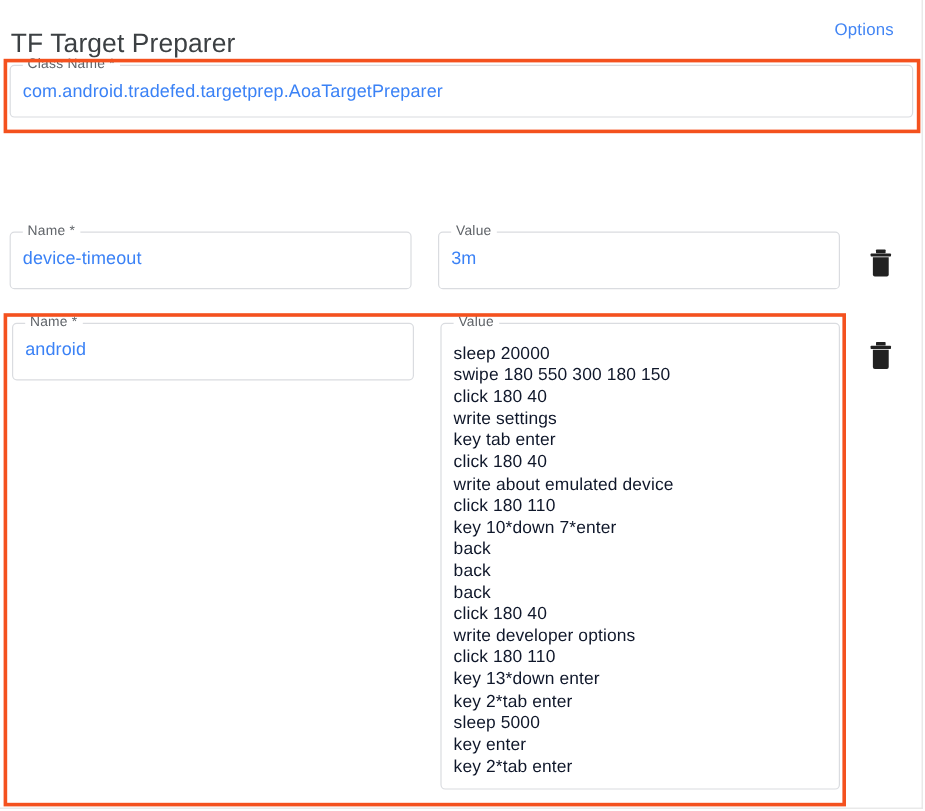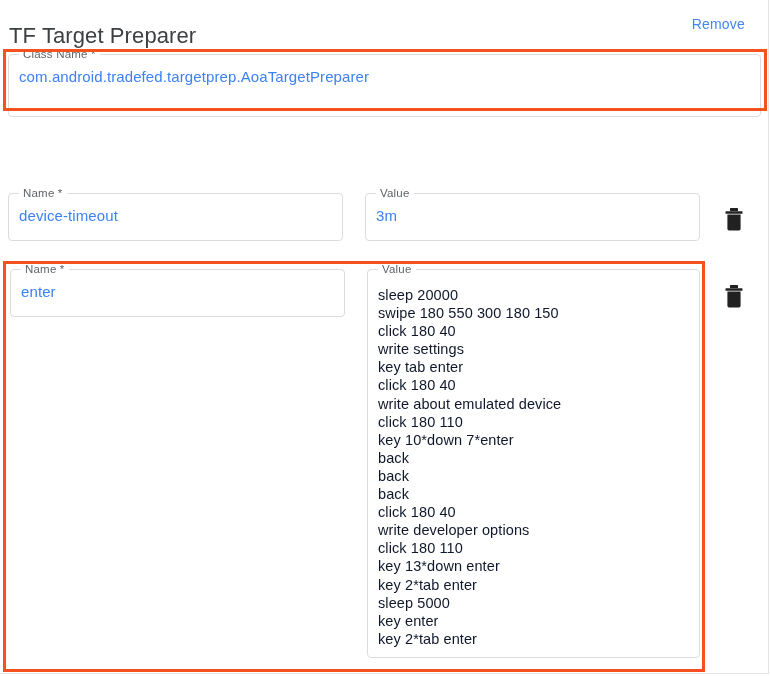--- a/index.html
+++ b/index.html
@@ -98,21 +98,21 @@
     letter-spacing: .1px;
     line-height: 18.1px;
     white-space: pre;
   }
 
   
   #class-name-field {
     left: 8px;
     top: 54px;
     width: 753px;
-    height: 63px;
+    height: 44px;
   }
 
   
   .section-title {
     position: absolute;
     left: 9px;
     top: 148px;
     font-size: 17px;
     font-weight: 400;
     letter-spacing: .1px;
@@ -152,21 +152,21 @@
   #annot-class { left: 3px; top: 49px; width: 764px; height: 62px; }
   #annot-opt1  { left: 3px; top: 261px; width: 702px; height: 411px; }
 </style>
 </head>
 <body>
 
 <div class="card">
 
   <div class="header">
     <div class="page-title">TF Target Preparer</div>
-    <div class="remove-link">Remove</div>
+    <div class="remove-link">Options</div>
   </div>
 
   <div class="field" id="class-name-field">
     <span class="legend">Class Name *</span>
     <span class="value-text">com.android.tradefed.targetprep.AoaTargetPreparer</span>
   </div>
 
 
   <div class="field" id="opt0-name">
     <span class="legend">Name *</span>
@@ -179,21 +179,21 @@
   <button class="trash-btn" id="opt0-delete">
     <svg width="24" height="26" viewBox="0 0 24 26">
       <rect x="8" y="1" width="8" height="3" rx="0.6" fill="#212121"></rect>
       <rect x="3.5" y="4.2" width="17" height="2.6" rx="0.6" fill="#212121"></rect>
       <path d="M5.4 7.4 h13.2 v14.4 a1.6 1.6 0 0 1 -1.6 1.6 h-10 a1.6 1.6 0 0 1 -1.6 -1.6 z" fill="#212121"></path>
     </svg>
   </button>
 
   <div class="field" id="opt1-name">
     <span class="legend">Name *</span>
-    <span class="value-text">enter</span>
+    <span class="value-text">android</span>
   </div>
   <div class="field" id="opt1-value">
     <span class="legend">Value</span>
     <span class="value-multiline">sleep 20000
 swipe 180 550 300 180 150
 click 180 40
 write settings
 key tab enter
 click 180 40
 write about emulated device

